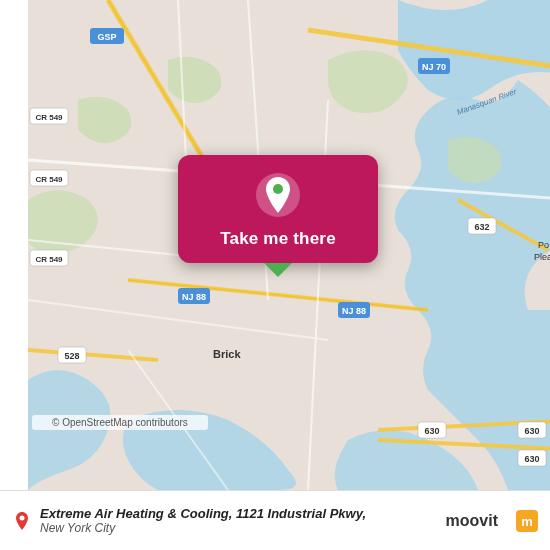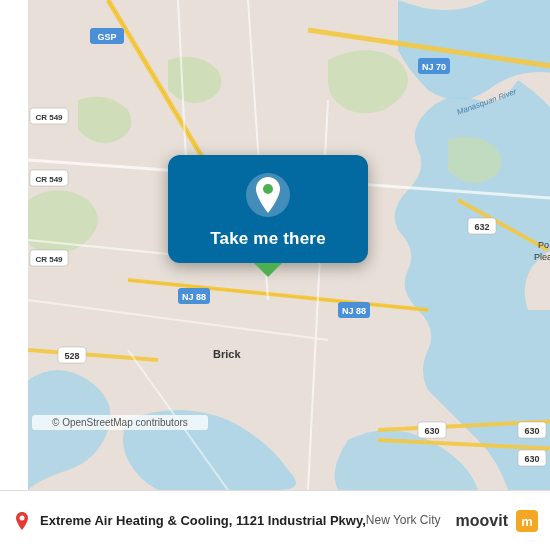--- a/index.html
+++ b/index.html
@@ -26,23 +26,23 @@
       height: 100%;
       position: absolute;
       top: 0;
       left: 0;
     }
 
     
     #take-me-there-card {
       position: absolute;
       top: 155px;
-      left: 140px;
+      left: 150px;
       width: 200px;
-      background: #0369a1;
+      background: #be185d;
       border-radius: 12px;
       display: flex;
       flex-direction: column;
       align-items: center;
       padding: 16px 16px 14px 16px;
       box-shadow: 0 4px 16px rgba(0,0,0,0.35);
       cursor: pointer;
     }
 
     #location-pin-icon {
@@ -96,38 +96,39 @@
       padding: 0 12px;
       position: absolute;
       bottom: 0;
       left: 0;
     }
 
     #moovit-logo {
       margin-left: auto;
       display: flex;
       align-items: center;
-      gap: 8px;
+      gap: 18px;
     }
 
     #moovit-text {
       font-size: 16px;
       font-weight: 700;
       color: #333;
     }
 
     #moovit-icon {
       width: 22px;
       height: 22px;
     }
 
     #location-info {
       display: flex;
-      flex-direction: row;
+      flex-direction: column;
       flex: 1;
+      font-style: italic;
     }
 
     #location-name {
       font-size: 13px;
       font-weight: 600;
       color: #222;
     }
 
     #location-city {
       font-size: 12px;

